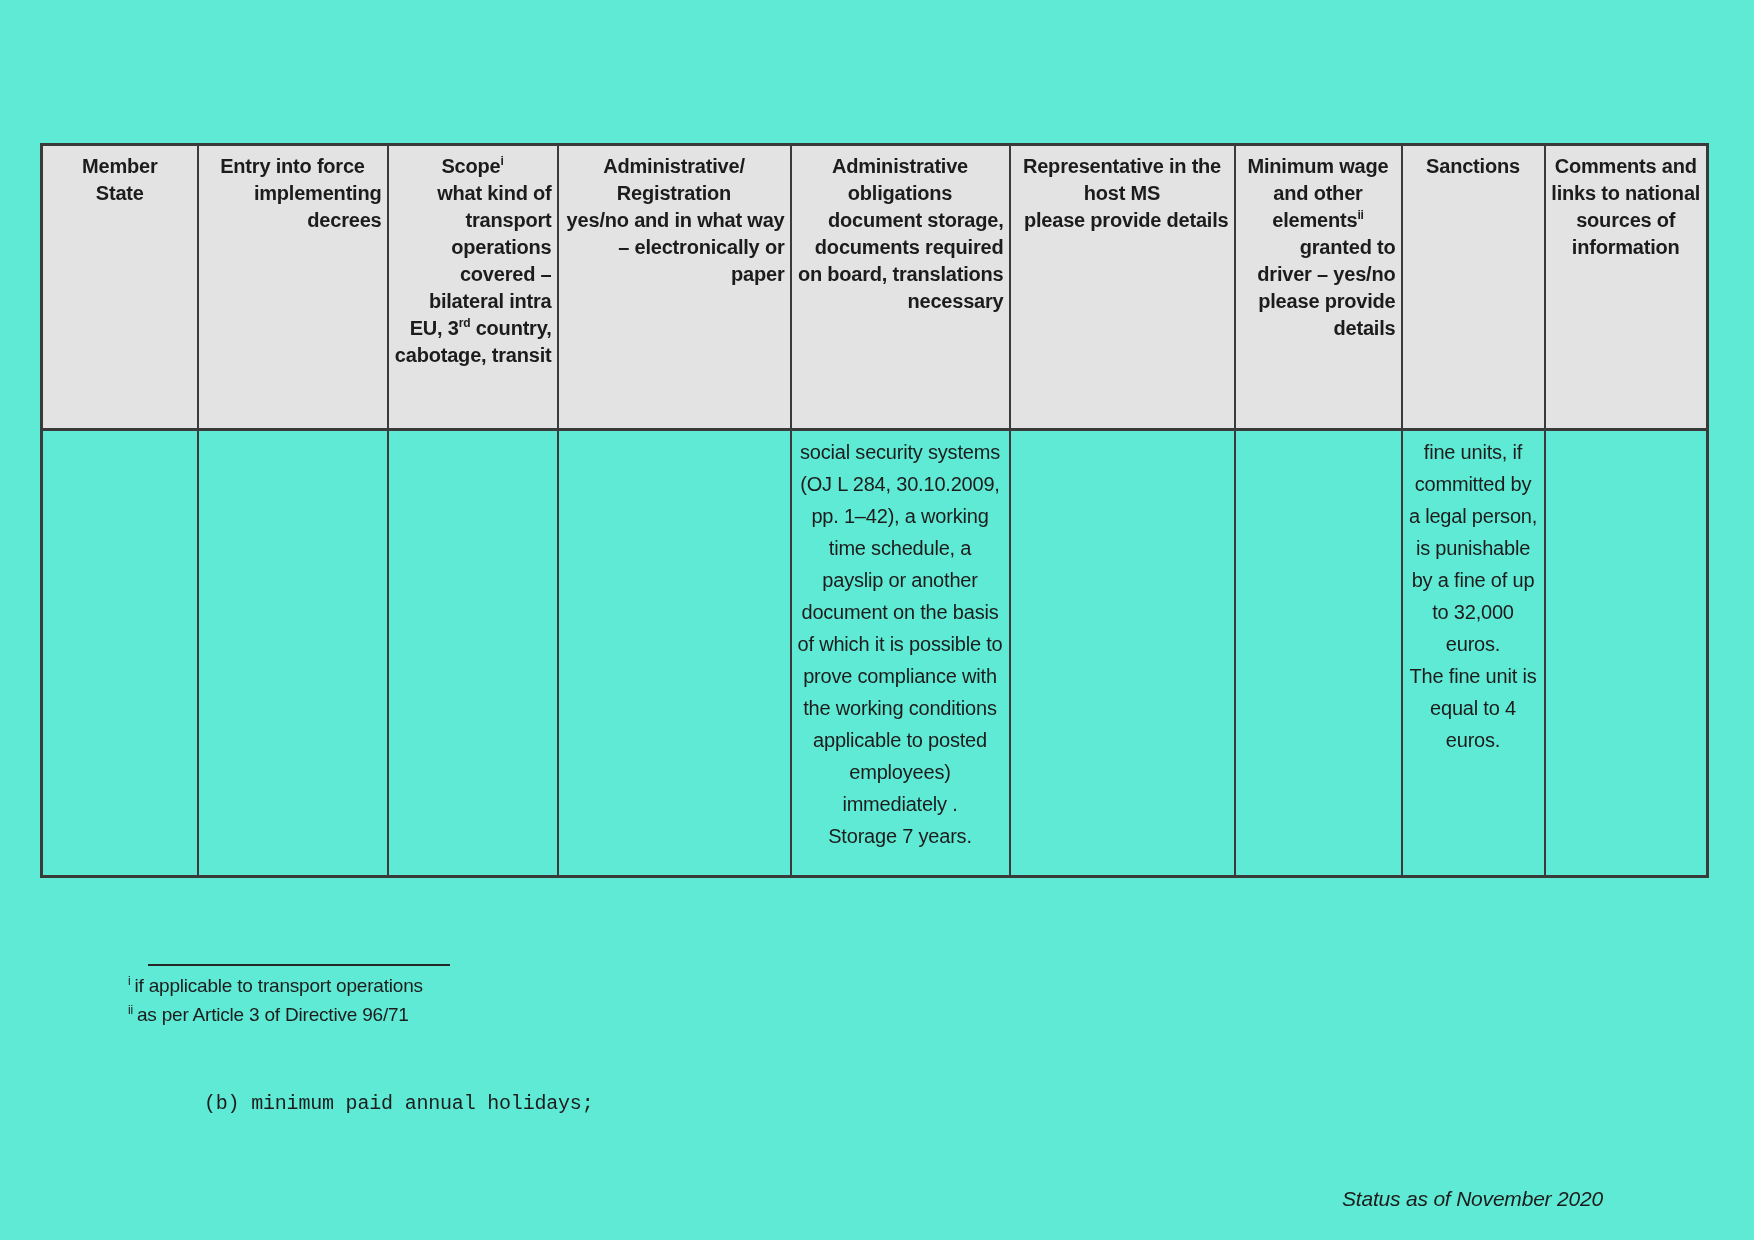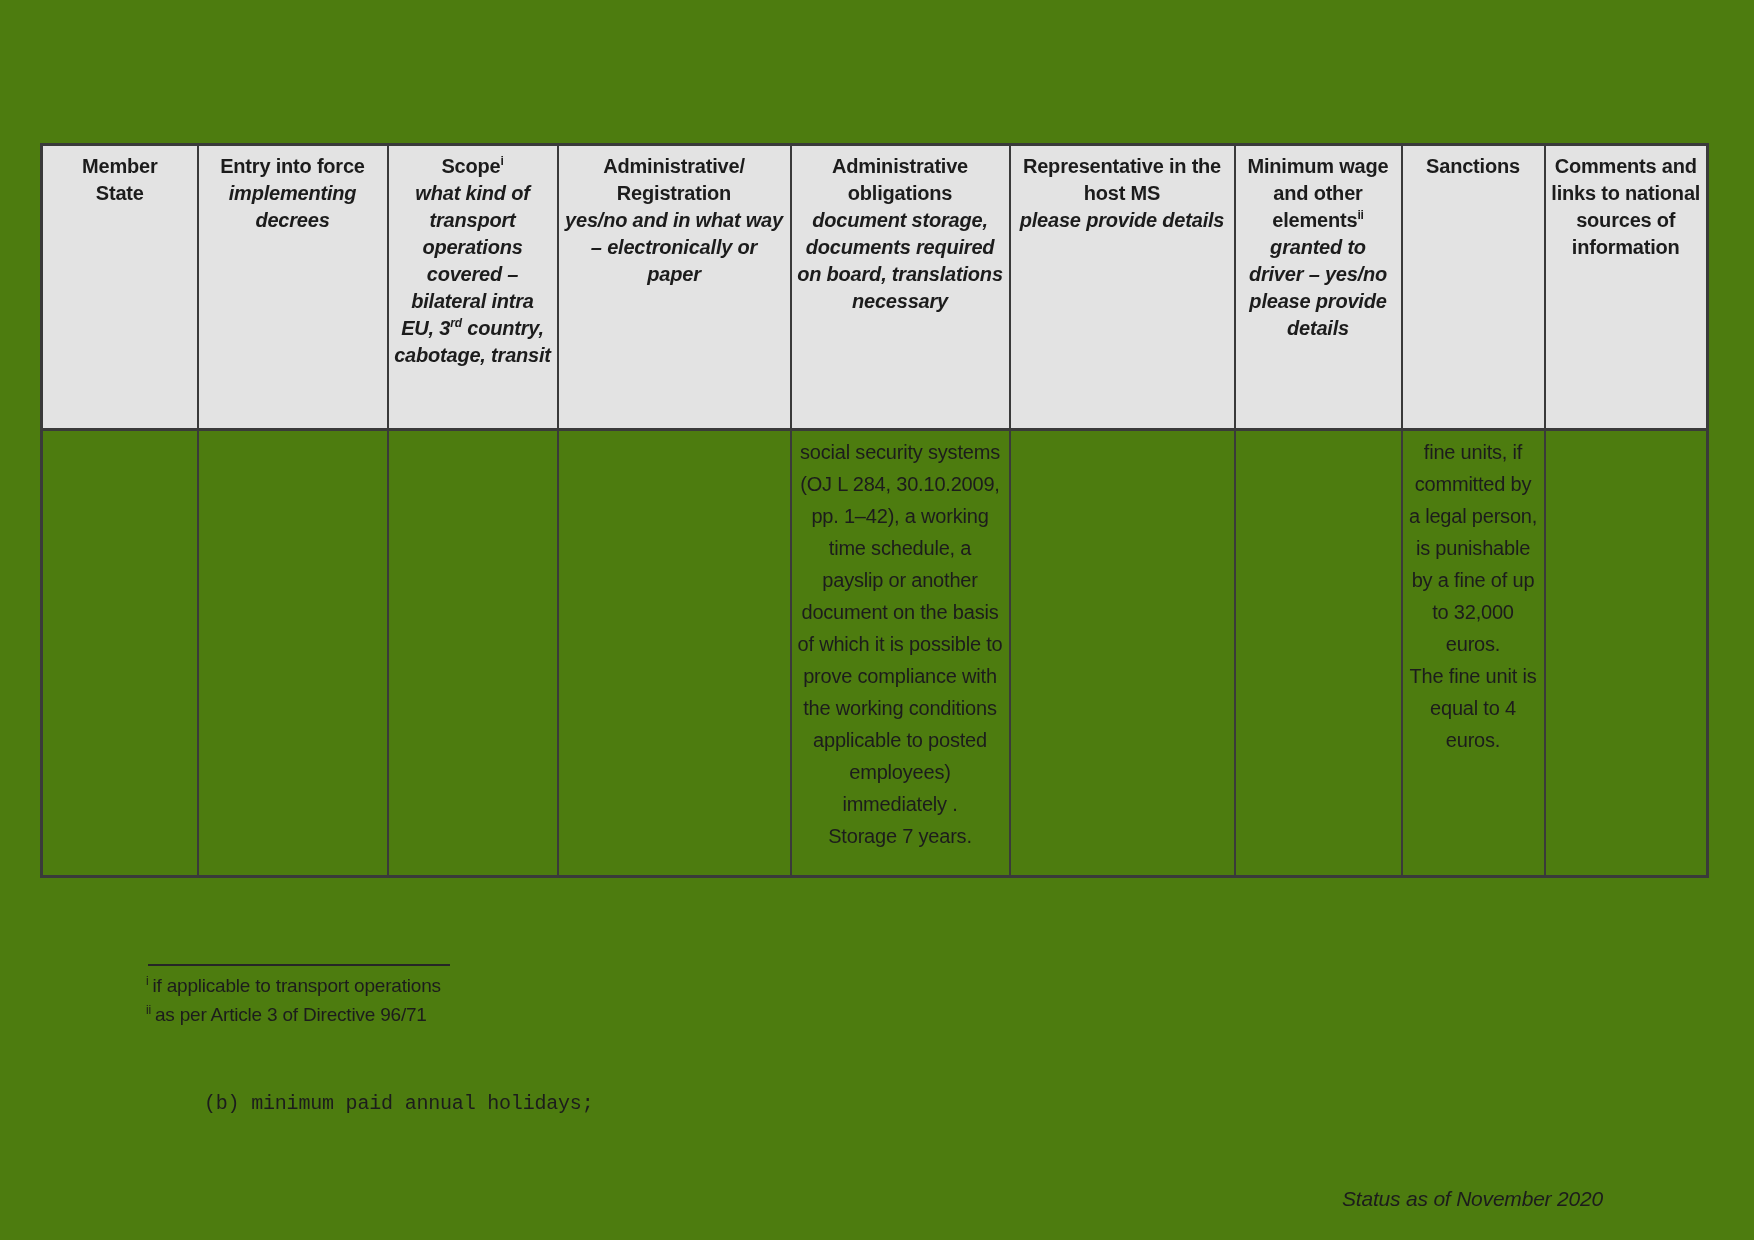--- a/index.html
+++ b/index.html
@@ -1,21 +1,21 @@
 <!DOCTYPE html>
 <html><head>
 <meta charset="utf-8">
 <style>
   * { box-sizing: border-box; }
   html, body { margin: 0; padding: 0; background: #ffffff; }
   .page {
     position: relative;
     width: 1754px;
     height: 1240px;
-    background: #4d7c0f;
+    background: #5eead4;
     overflow: hidden;
     font-family: "Liberation Sans", sans-serif;
     color: #1c1c1c;
   }
   table.ms-table {
     position: absolute;
     left: 40px;
     top: 143px;
     width: 1666px;
     border-collapse: collapse;
@@ -31,21 +31,21 @@
     background: #e3e3e3;
     vertical-align: top;
     text-align: center;
     font-size: 20px;
     line-height: 27px;
     font-weight: bold;
     padding: 7px 5px 4px 5px;
     border-bottom-width: 3px;
     letter-spacing: -0.2px;
   }
-  .col-subtitle { font-style: italic; font-weight: bold; }
+  .col-subtitle { font-weight: bold; text-align: right; }
   .ms-table th sup, .fn sup {
     font-size: 12px;
     line-height: 0;
   }
   .ms-table td {
     vertical-align: top;
     text-align: center;
     font-size: 20px;
     line-height: 32px;
     padding: 5px 6px;
@@ -56,21 +56,21 @@
 
   .footnote-rule {
     position: absolute;
     left: 148px;
     top: 964px;
     width: 302px;
     border-top: 2px solid #262626;
   }
   .fn {
     position: absolute;
-    left: 146px;
+    left: 128px;
     font-size: 19px;
     line-height: 24px;
     letter-spacing: -0.2px;
     white-space: nowrap;
   }
   .fn sup { margin-right: 4px; }
   .fn-i  { top: 974px; }
   .fn-ii { top: 1003px; }
   .fn-item {
     position: absolute;

